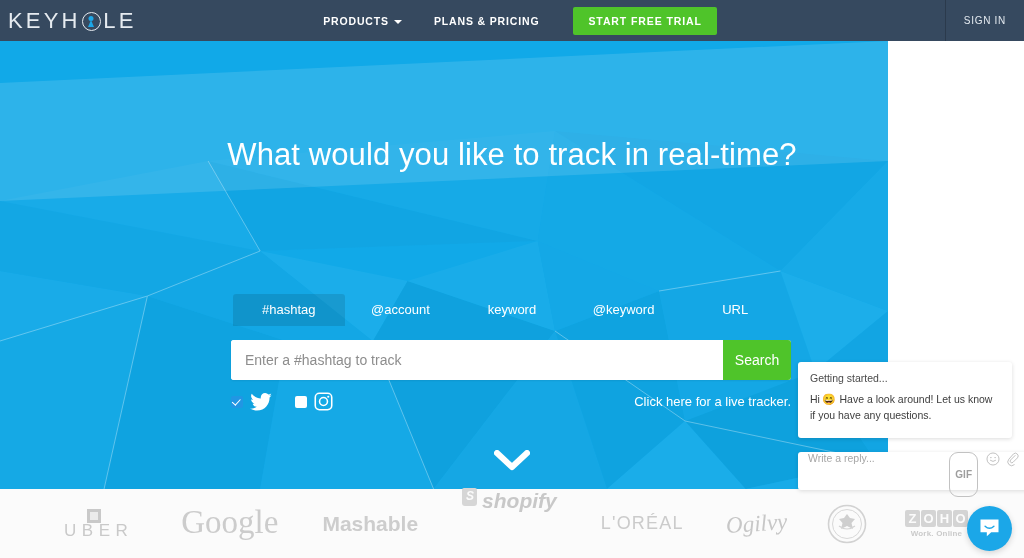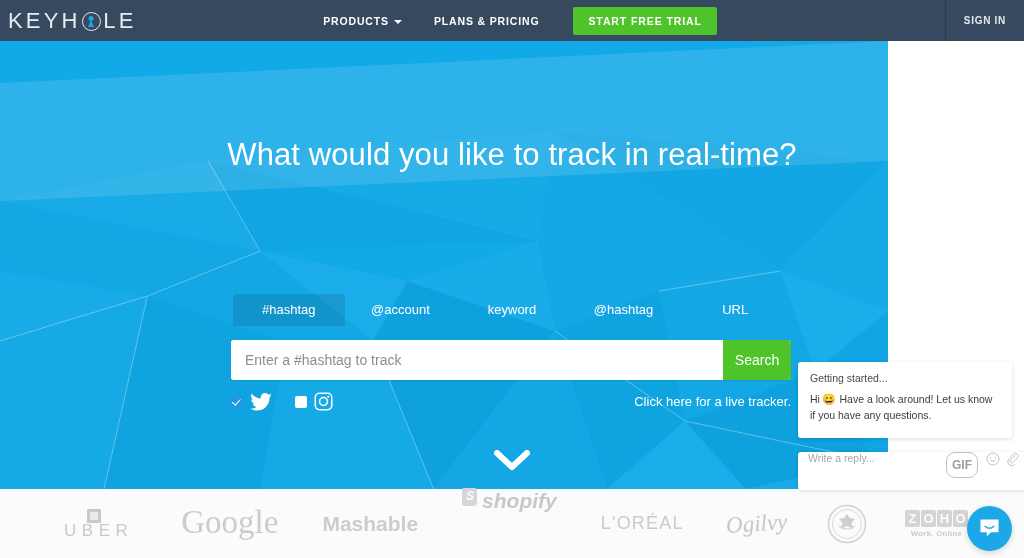--- a/index.html
+++ b/index.html
@@ -75,21 +75,21 @@
     font-family: "Liberation Sans", sans-serif;
   }
   .signin-wrap {
     position:absolute; right: 0; top: 0; height: 41px;
     display:flex; align-items:center;
   }
   .nav-divider {
     width: 1px; height: 41px; background: #2b3a4c;
   }
   .signin {
-    color: #e3e9ef; font-size: 10px; font-weight: bold; letter-spacing: 0.7px;
+    color: #e3e9ef; font-size: 10px; font-weight: normal; letter-spacing: 0.7px;
     padding: 0 18px; text-decoration:none; cursor:pointer;
     display:flex; align-items:center; height:41px;
   }
 
   
   .hero {
     position: absolute; top: 41px; left: 0;
     width: 888px; height: 448px;
     background: #11a9e8;
     overflow: hidden;
@@ -236,22 +236,22 @@
     display: flex; align-items: flex-start; padding: 0 10px;
   }
   .reply-input {
     border:none; outline:none; flex:1 1 auto;
     font-size: 10.5px; color:#9a9a9a;
     font-family: "Liberation Sans", sans-serif;
   }
   .reply-input::placeholder { color:#a6a6a6; }
   .gif-pill {
     border: 1px solid #c2c2c2; border-radius: 9px;
-    font-size: 12px; color:#9d9d9d; font-weight:bold;
-    padding: 5px 5px; margin-right: 2px; cursor:pointer;
+    font-size: 10px; color:#9d9d9d; font-weight:bold;
+    padding: 16px 5px; margin-right: 2px; cursor:pointer;
   }
   .ic-btn { cursor:pointer; margin-left: 6px; display:flex; align-items:center;}
 
   .chat-launcher {
     position: absolute; top: 506px; left: 967px;
     width: 45px; height: 45px; border-radius: 50%;
     background: #1ba7e8;
     display:flex; align-items:center; justify-content:center;
     cursor: pointer;
     box-shadow: 0 2px 6px rgba(0,0,0,0.16);
@@ -332,21 +332,21 @@
     </svg>
 
     <div class="hero-inner">
 
       <div class="headline">What would you like to track in real-time?</div>
 
       <div class="tabs">
         <div class="tab active">#hashtag</div>
         <div class="tab">@account</div>
         <div class="tab">keyword</div>
-        <div class="tab">@hashtag</div>
+        <div class="tab">@keyword</div>
         <div class="tab">URL</div>
       </div>
 
       <div class="searchbar">
         <input class="search-input" type="text" placeholder="Enter a #hashtag to track" style="">
         <button class="search-btn">Search</button>
       </div>
 
       <div class="opts">
 

